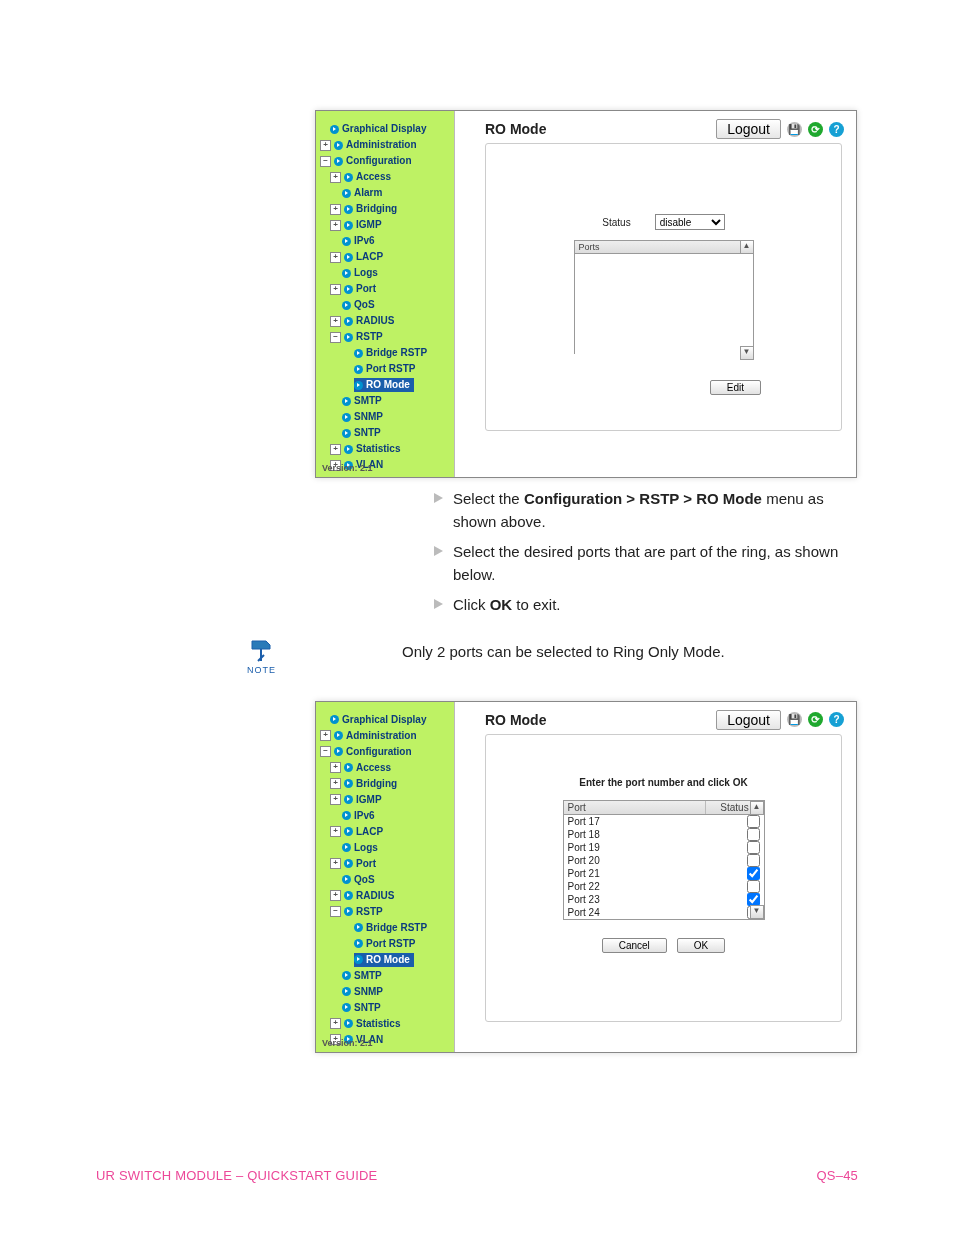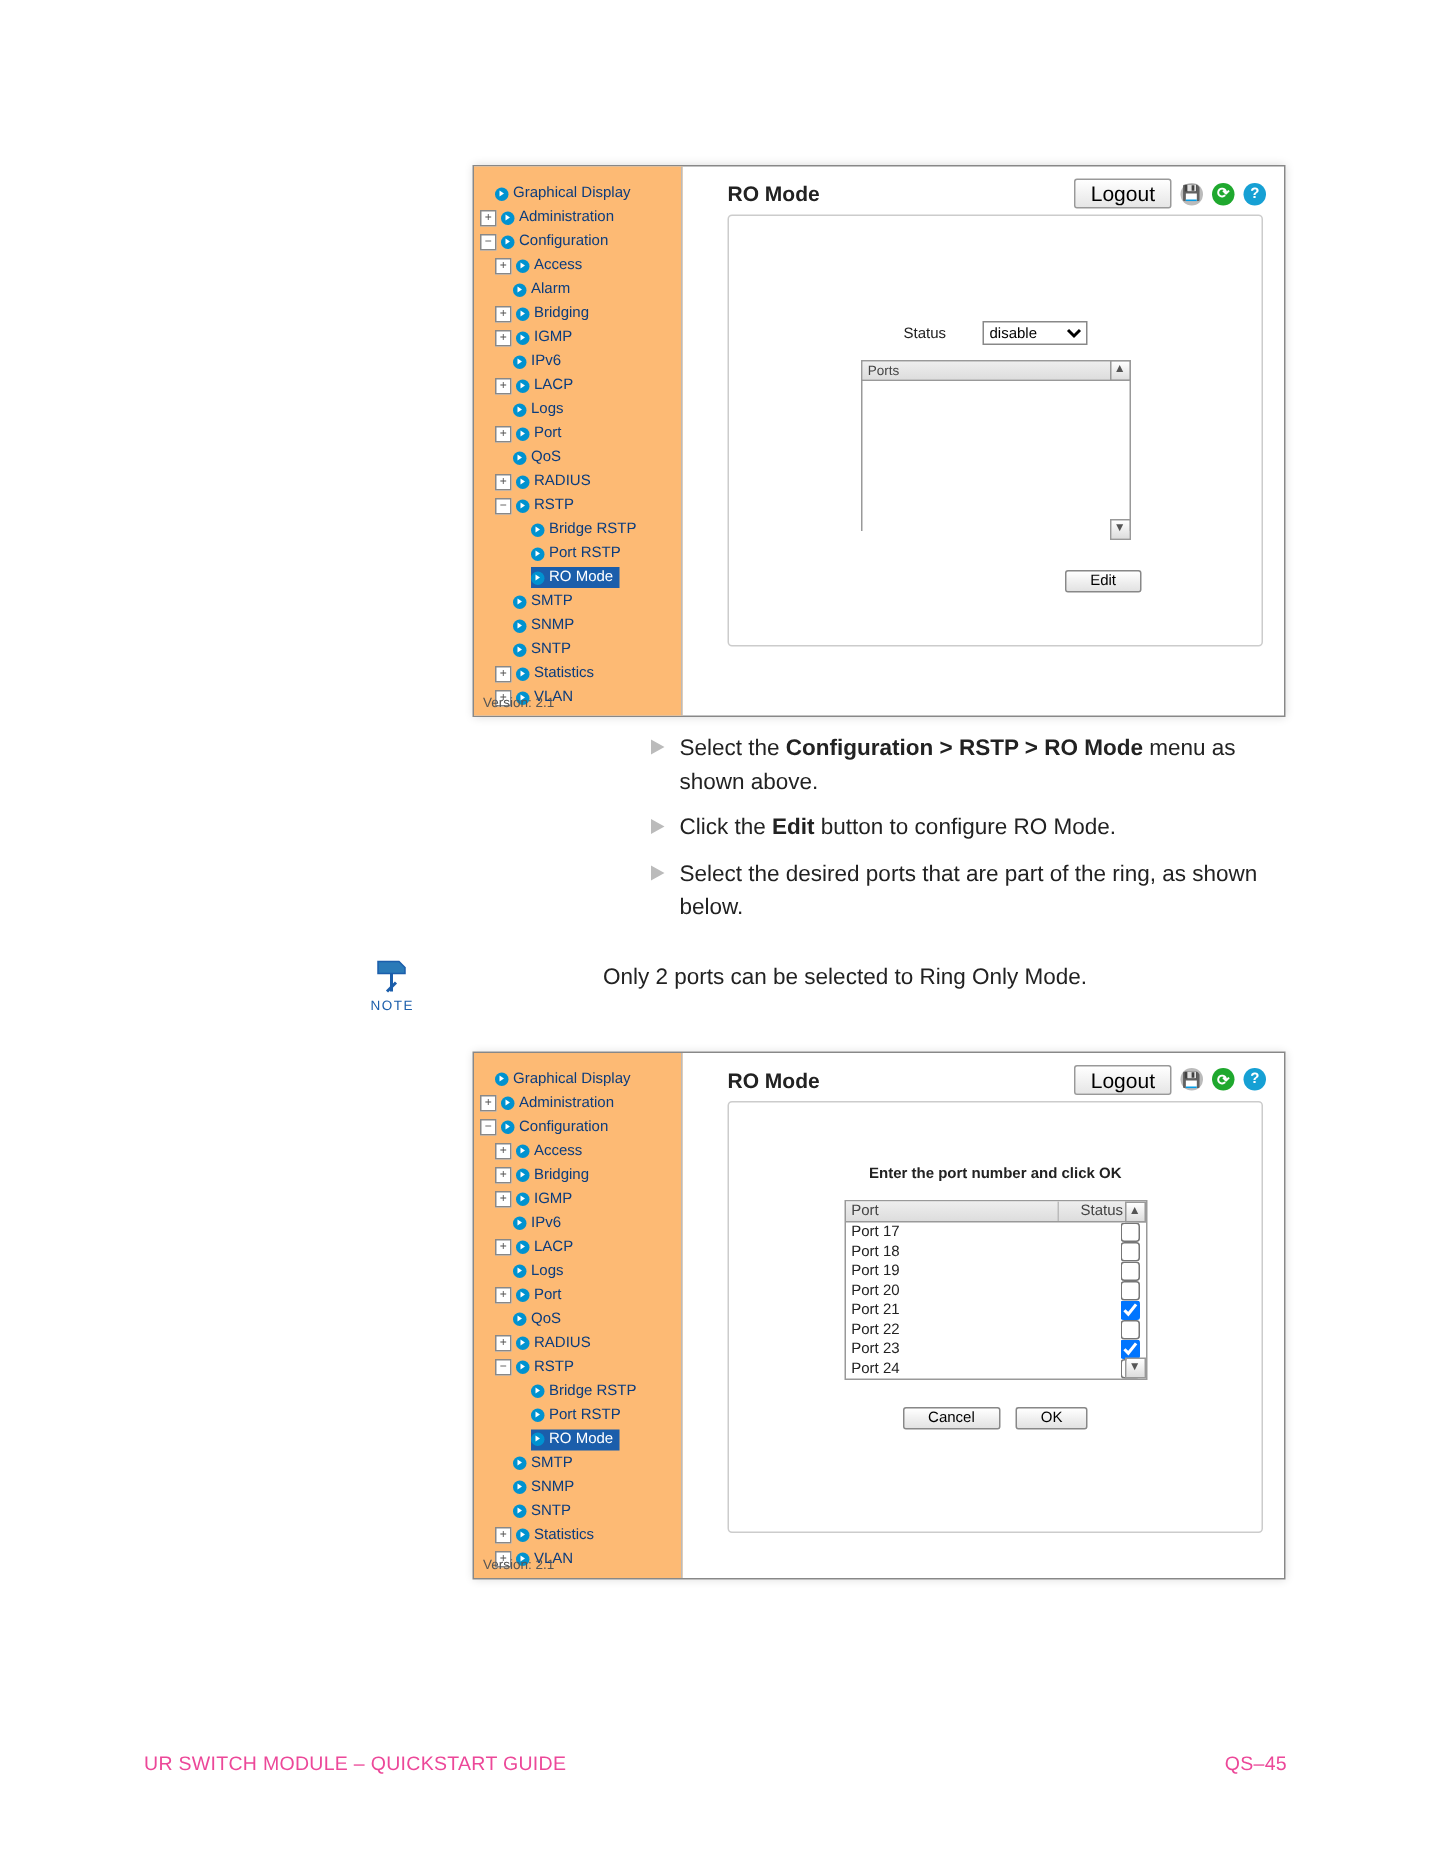--- a/index.html
+++ b/index.html
@@ -48,22 +48,23 @@
     position: relative;
   }
   .shot .body {
     display: flex;
     min-height: 330px;
   }
   .tree {
     width: 130px;
     border-right: 1px solid #bbb;
     padding: 10px 4px 4px 4px;
-    background: #fdba74;
+    background: #bef264;
     position: relative;
+    font-weight: bold;
   }
   .tree ul { list-style: none; margin: 0; padding: 0; }
   .tree li { line-height: 14px; white-space: nowrap; display:flex; align-items:center; gap:3px; padding:1px 0;}
   .tree .indent1 { padding-left: 10px; }
   .tree .indent2 { padding-left: 22px; }
   .tree .indent3 { padding-left: 34px; }
   .expander {
     display:inline-block; width:9px;height:9px;border:1px solid #888;
     font-size:8px;line-height:8px;text-align:center;color:#555;background:#fff;
     flex:0 0 9px;
@@ -335,25 +336,25 @@
     </div>
   </div>
 
   <div class="instr">
     <div class="row">
       <div class="tri"></div>
       <div><span>Select the </span><b>Configuration &gt; RSTP &gt; RO Mode</b><span> menu as shown above.</span></div>
     </div>
     <div class="row">
       <div class="tri"></div>
-      <div><span> Click the </span><b>Edit</b><span> button to configure RO Mode.</span></div>
+      <div>Select the desired ports that are part of the ring, as shown below.</div>
     </div>
     <div class="row">
       <div class="tri"></div>
-      <div>Select the desired ports that are part of the ring, as shown below.</div>
+      <div><span> Click </span><b>OK</b><span> to exit.</span></div>
     </div>
   </div>
 
   <div class="note-block">
     <div class="note-icon">
       <svg width="22" height="24" viewBox="0 0 22 24">
         <path d="M2 2 L16 2 L20 6 L20 10 L2 10 Z" fill="#2a7ab8" stroke="#1b5eab"></path>
         <path d="M11 10 L11 22" stroke="#1b5eab" stroke-width="2"></path>
         <path d="M8 22 L14 16" stroke="#1b5eab" stroke-width="2"></path>
       </svg>

